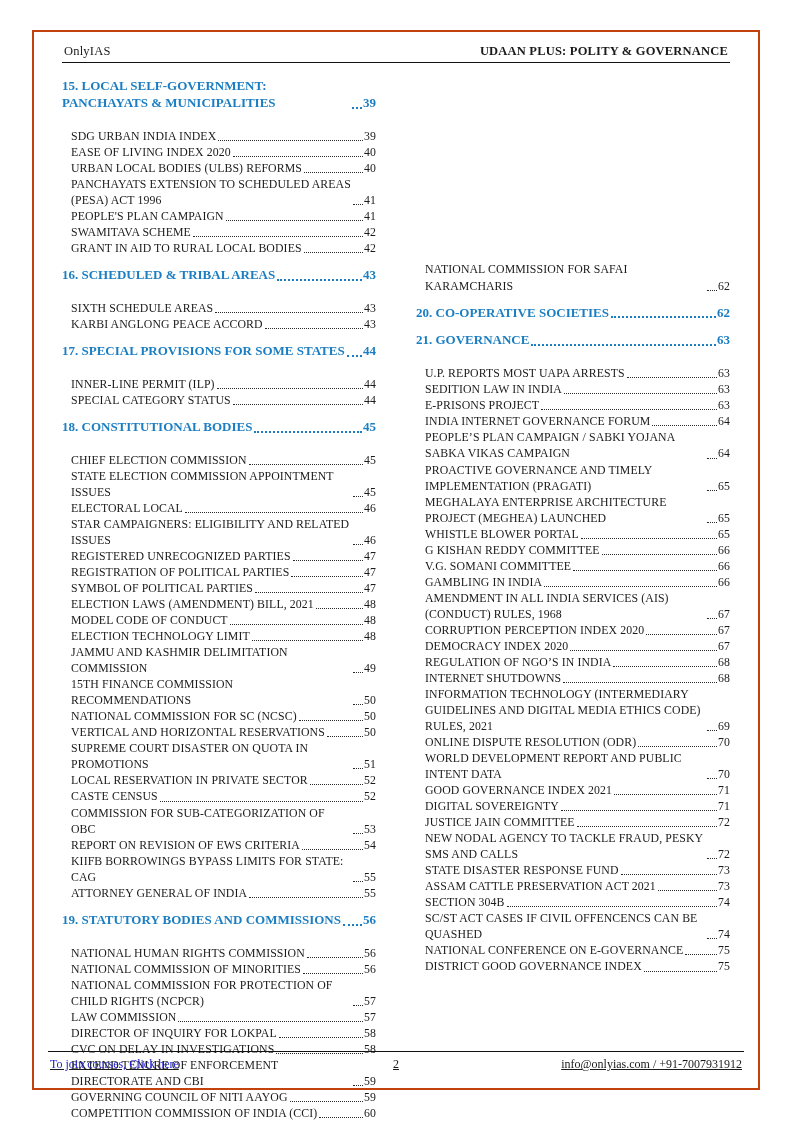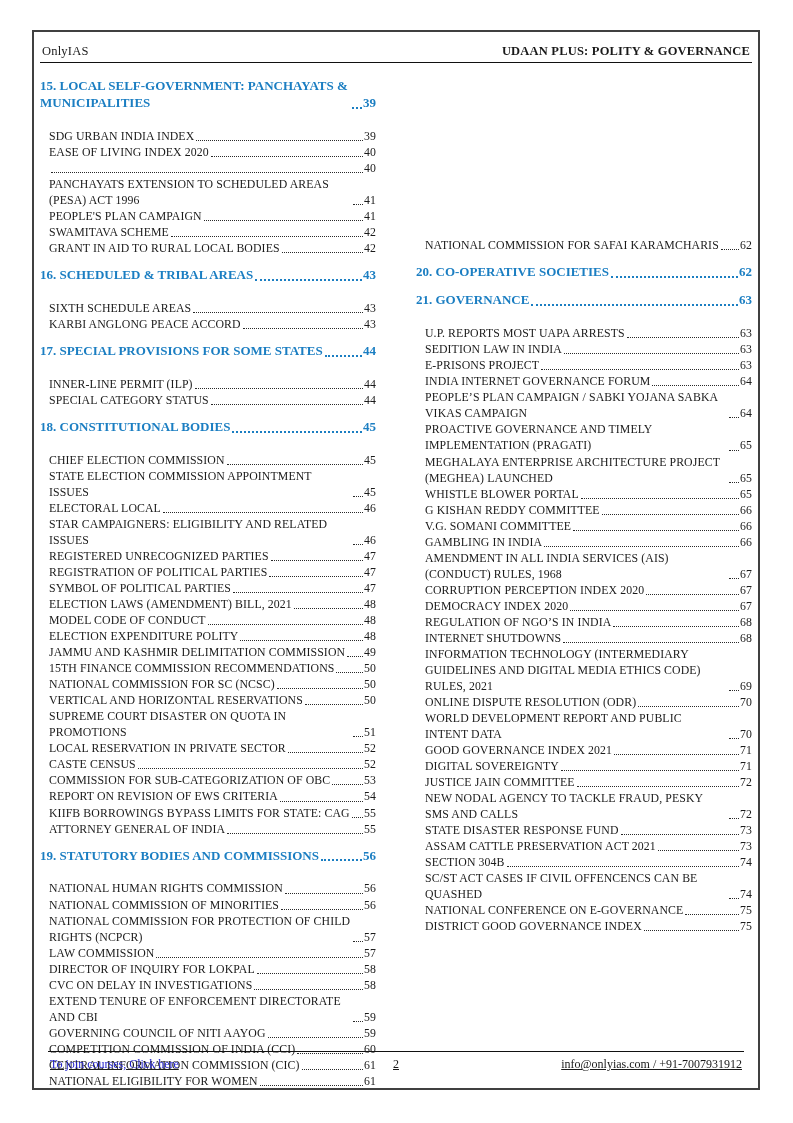--- a/index.html
+++ b/index.html
@@ -3,21 +3,21 @@
 <meta charset="utf-8">
 <style>
   html, body { margin:0; padding:0; }
   body {
     width:793px; height:1123px; position:relative;
     background:#ffffff; font-family:"Liberation Serif", serif;
     color:#1a1a1a; overflow:hidden;
   }
   .frame {
     position:absolute; left:32px; top:30px; width:728px; height:1060px;
-    border:2px solid #404040; box-sizing:border-box; padding:0 6px;
+    border:2px solid #c2410c; box-sizing:border-box; padding:0 28px;
   }
   .header {
     display:flex; justify-content:space-between; align-items:flex-end;
     padding:12px 2px 3px 2px; border-bottom:1.6px solid #111;
     font-size:12.5px; letter-spacing:.2px;
   }
   .header .brand { font-size:12.5px; }
   .header .doc-title { font-weight:600; }
   .columns { display:flex; gap:40px; padding-top:4px;align-items:center; }
   .col { flex:1 1 0; min-width:0; }
@@ -66,20 +66,21 @@
             <span class="t">SDG URBAN INDIA INDEX</span>
             <span class="leader"></span>
             <span class="pg">39</span>
           </div>
           <div class="line entry">
             <span class="t">EASE OF LIVING INDEX 2020</span>
             <span class="leader"></span>
             <span class="pg">40</span>
           </div>
           <div class="line entry">
+            <span class="t">URBAN LOCAL BODIES (ULBS) REFORMS</span>
             <span class="leader"></span>
             <span class="pg">40</span>
           </div>
           <div class="line entry">
             <span class="t">PANCHAYATS EXTENSION TO SCHEDULED AREAS (PESA) ACT 1996</span>
             <span class="leader"></span>
             <span class="pg">41</span>
           </div>
           <div class="line entry">
             <span class="t">PEOPLE'S PLAN CAMPAIGN</span>
@@ -176,21 +177,21 @@
             <span class="t">ELECTION LAWS (AMENDMENT) BILL, 2021</span>
             <span class="leader"></span>
             <span class="pg">48</span>
           </div>
           <div class="line entry">
             <span class="t">MODEL CODE OF CONDUCT</span>
             <span class="leader"></span>
             <span class="pg">48</span>
           </div>
           <div class="line entry">
-            <span class="t">ELECTION EXPENDITURE POLITY</span>
+            <span class="t">ELECTION TECHNOLOGY LIMIT</span>
             <span class="leader"></span>
             <span class="pg">48</span>
           </div>
           <div class="line entry">
             <span class="t">JAMMU AND KASHMIR DELIMITATION COMMISSION</span>
             <span class="leader"></span>
             <span class="pg">49</span>
           </div>
           <div class="line entry">
             <span class="t">15TH FINANCE COMMISSION RECOMMENDATIONS</span>

